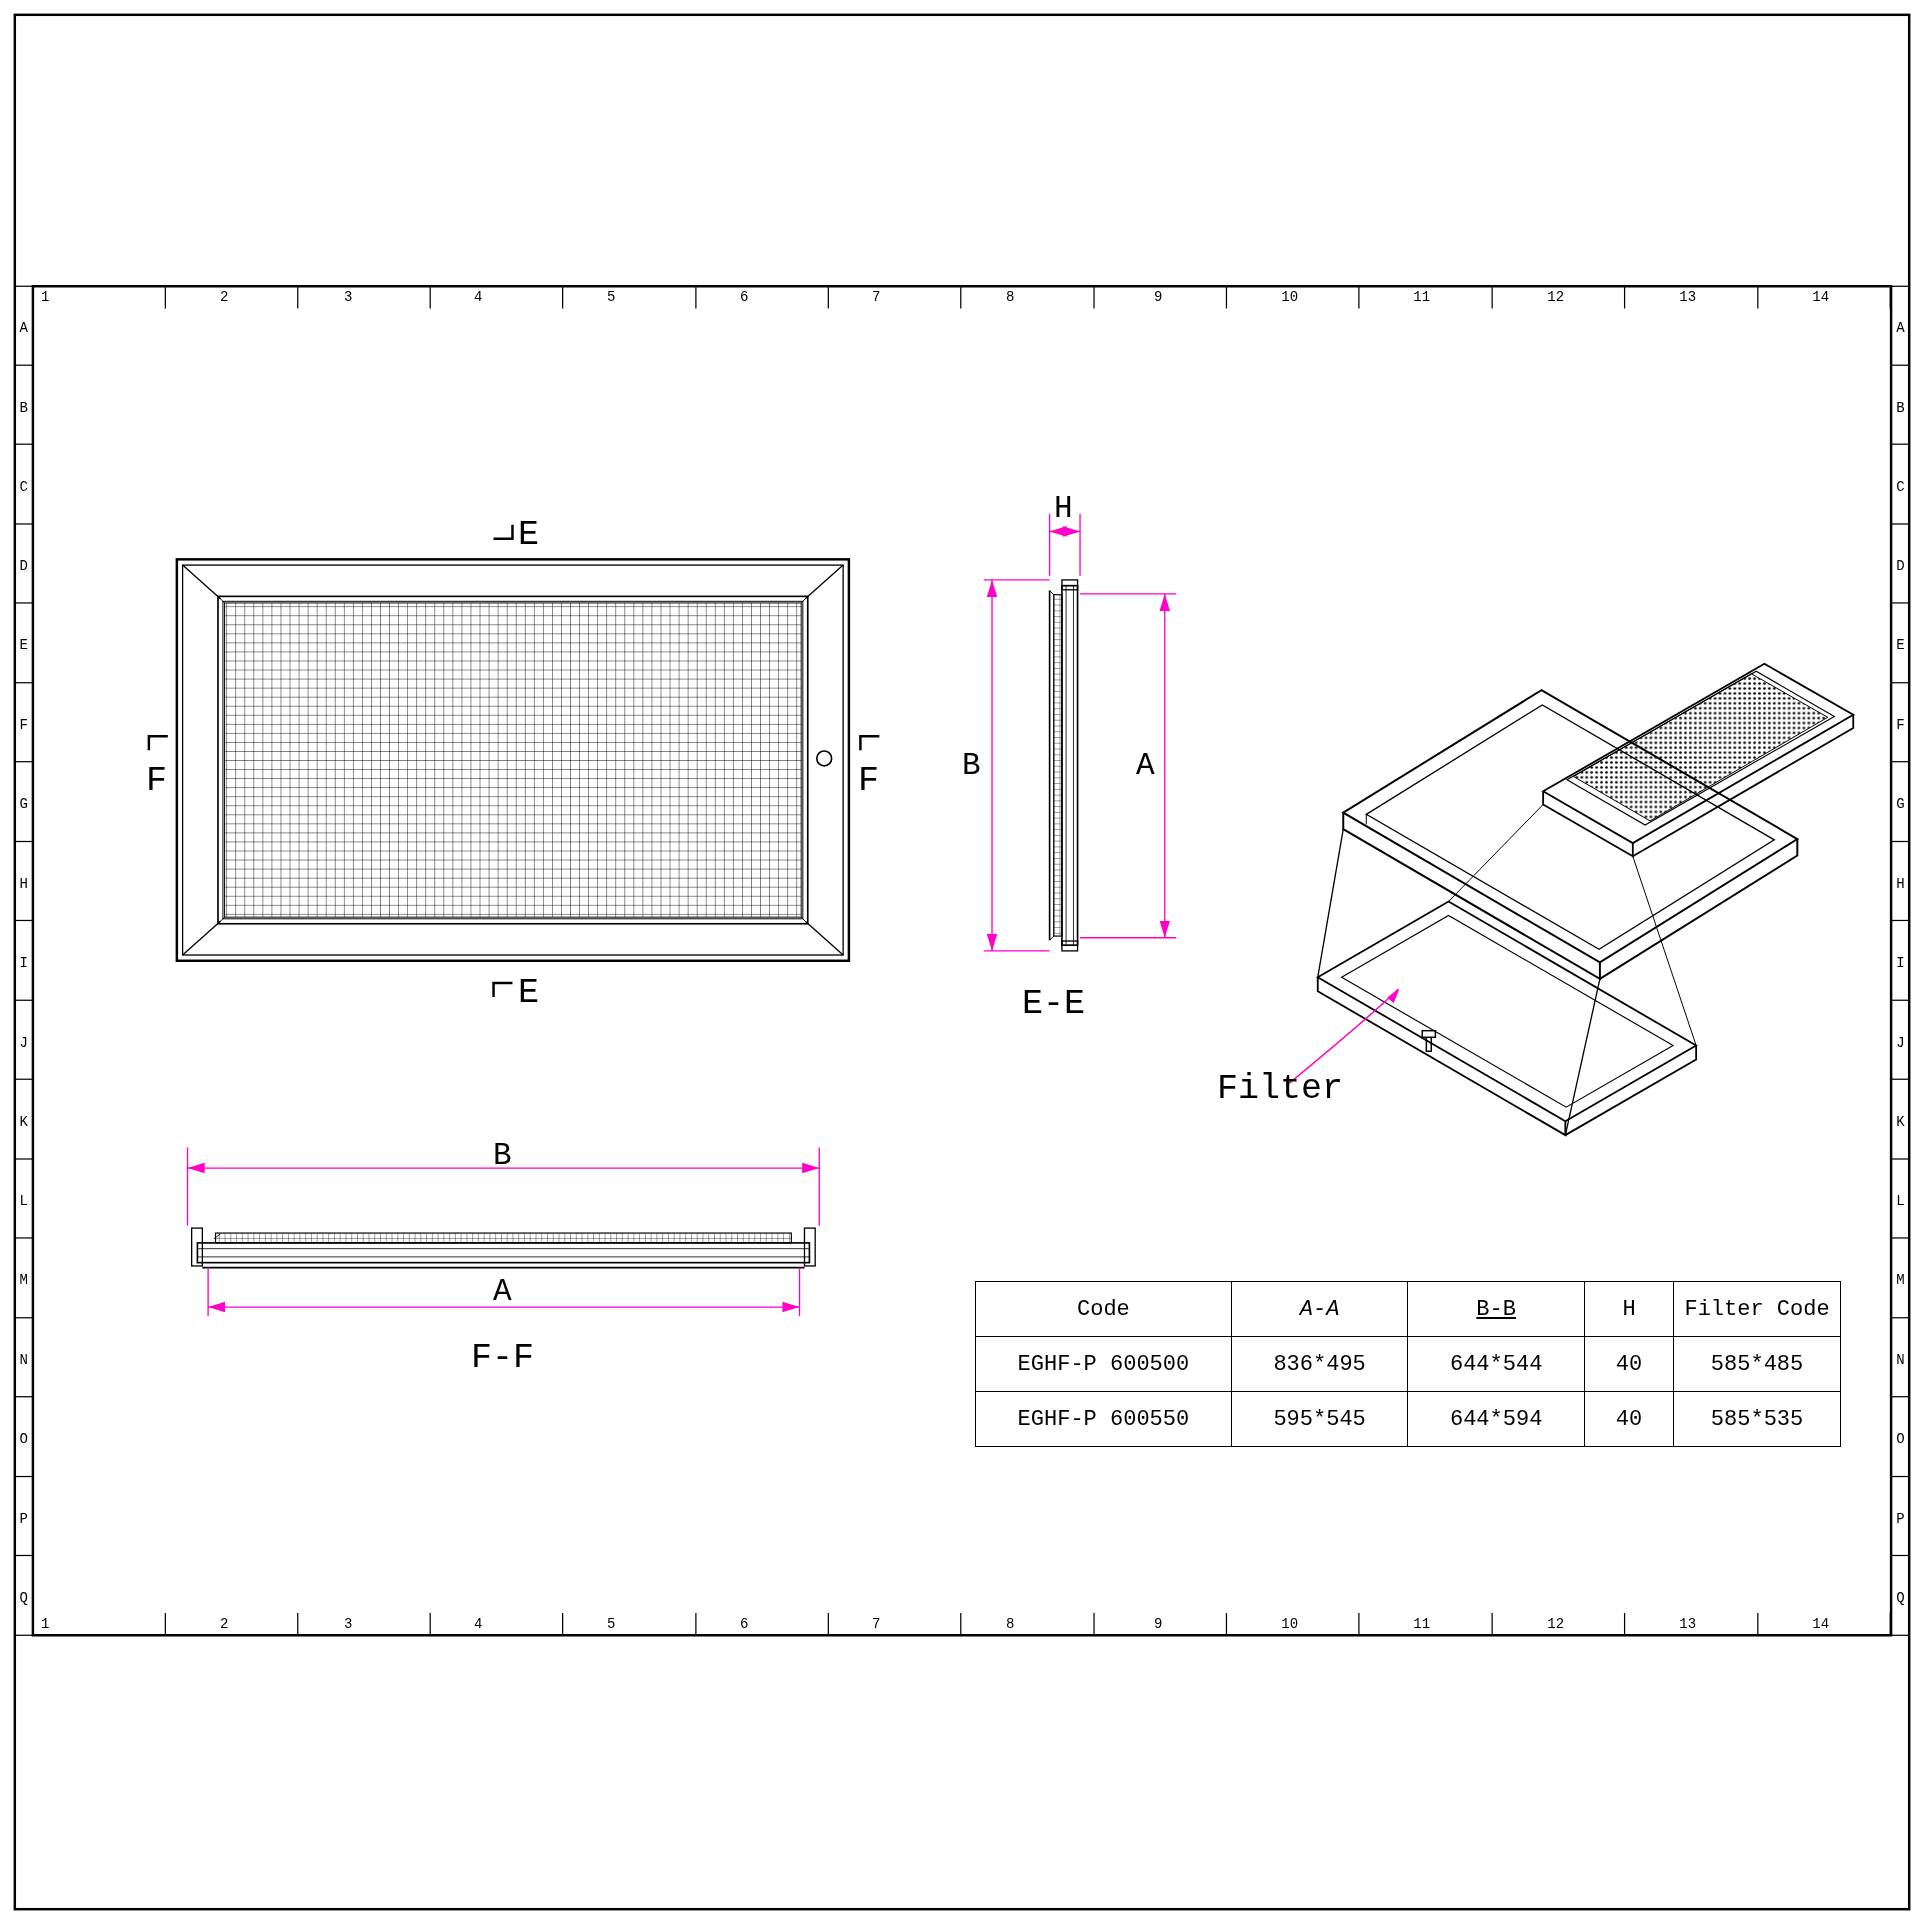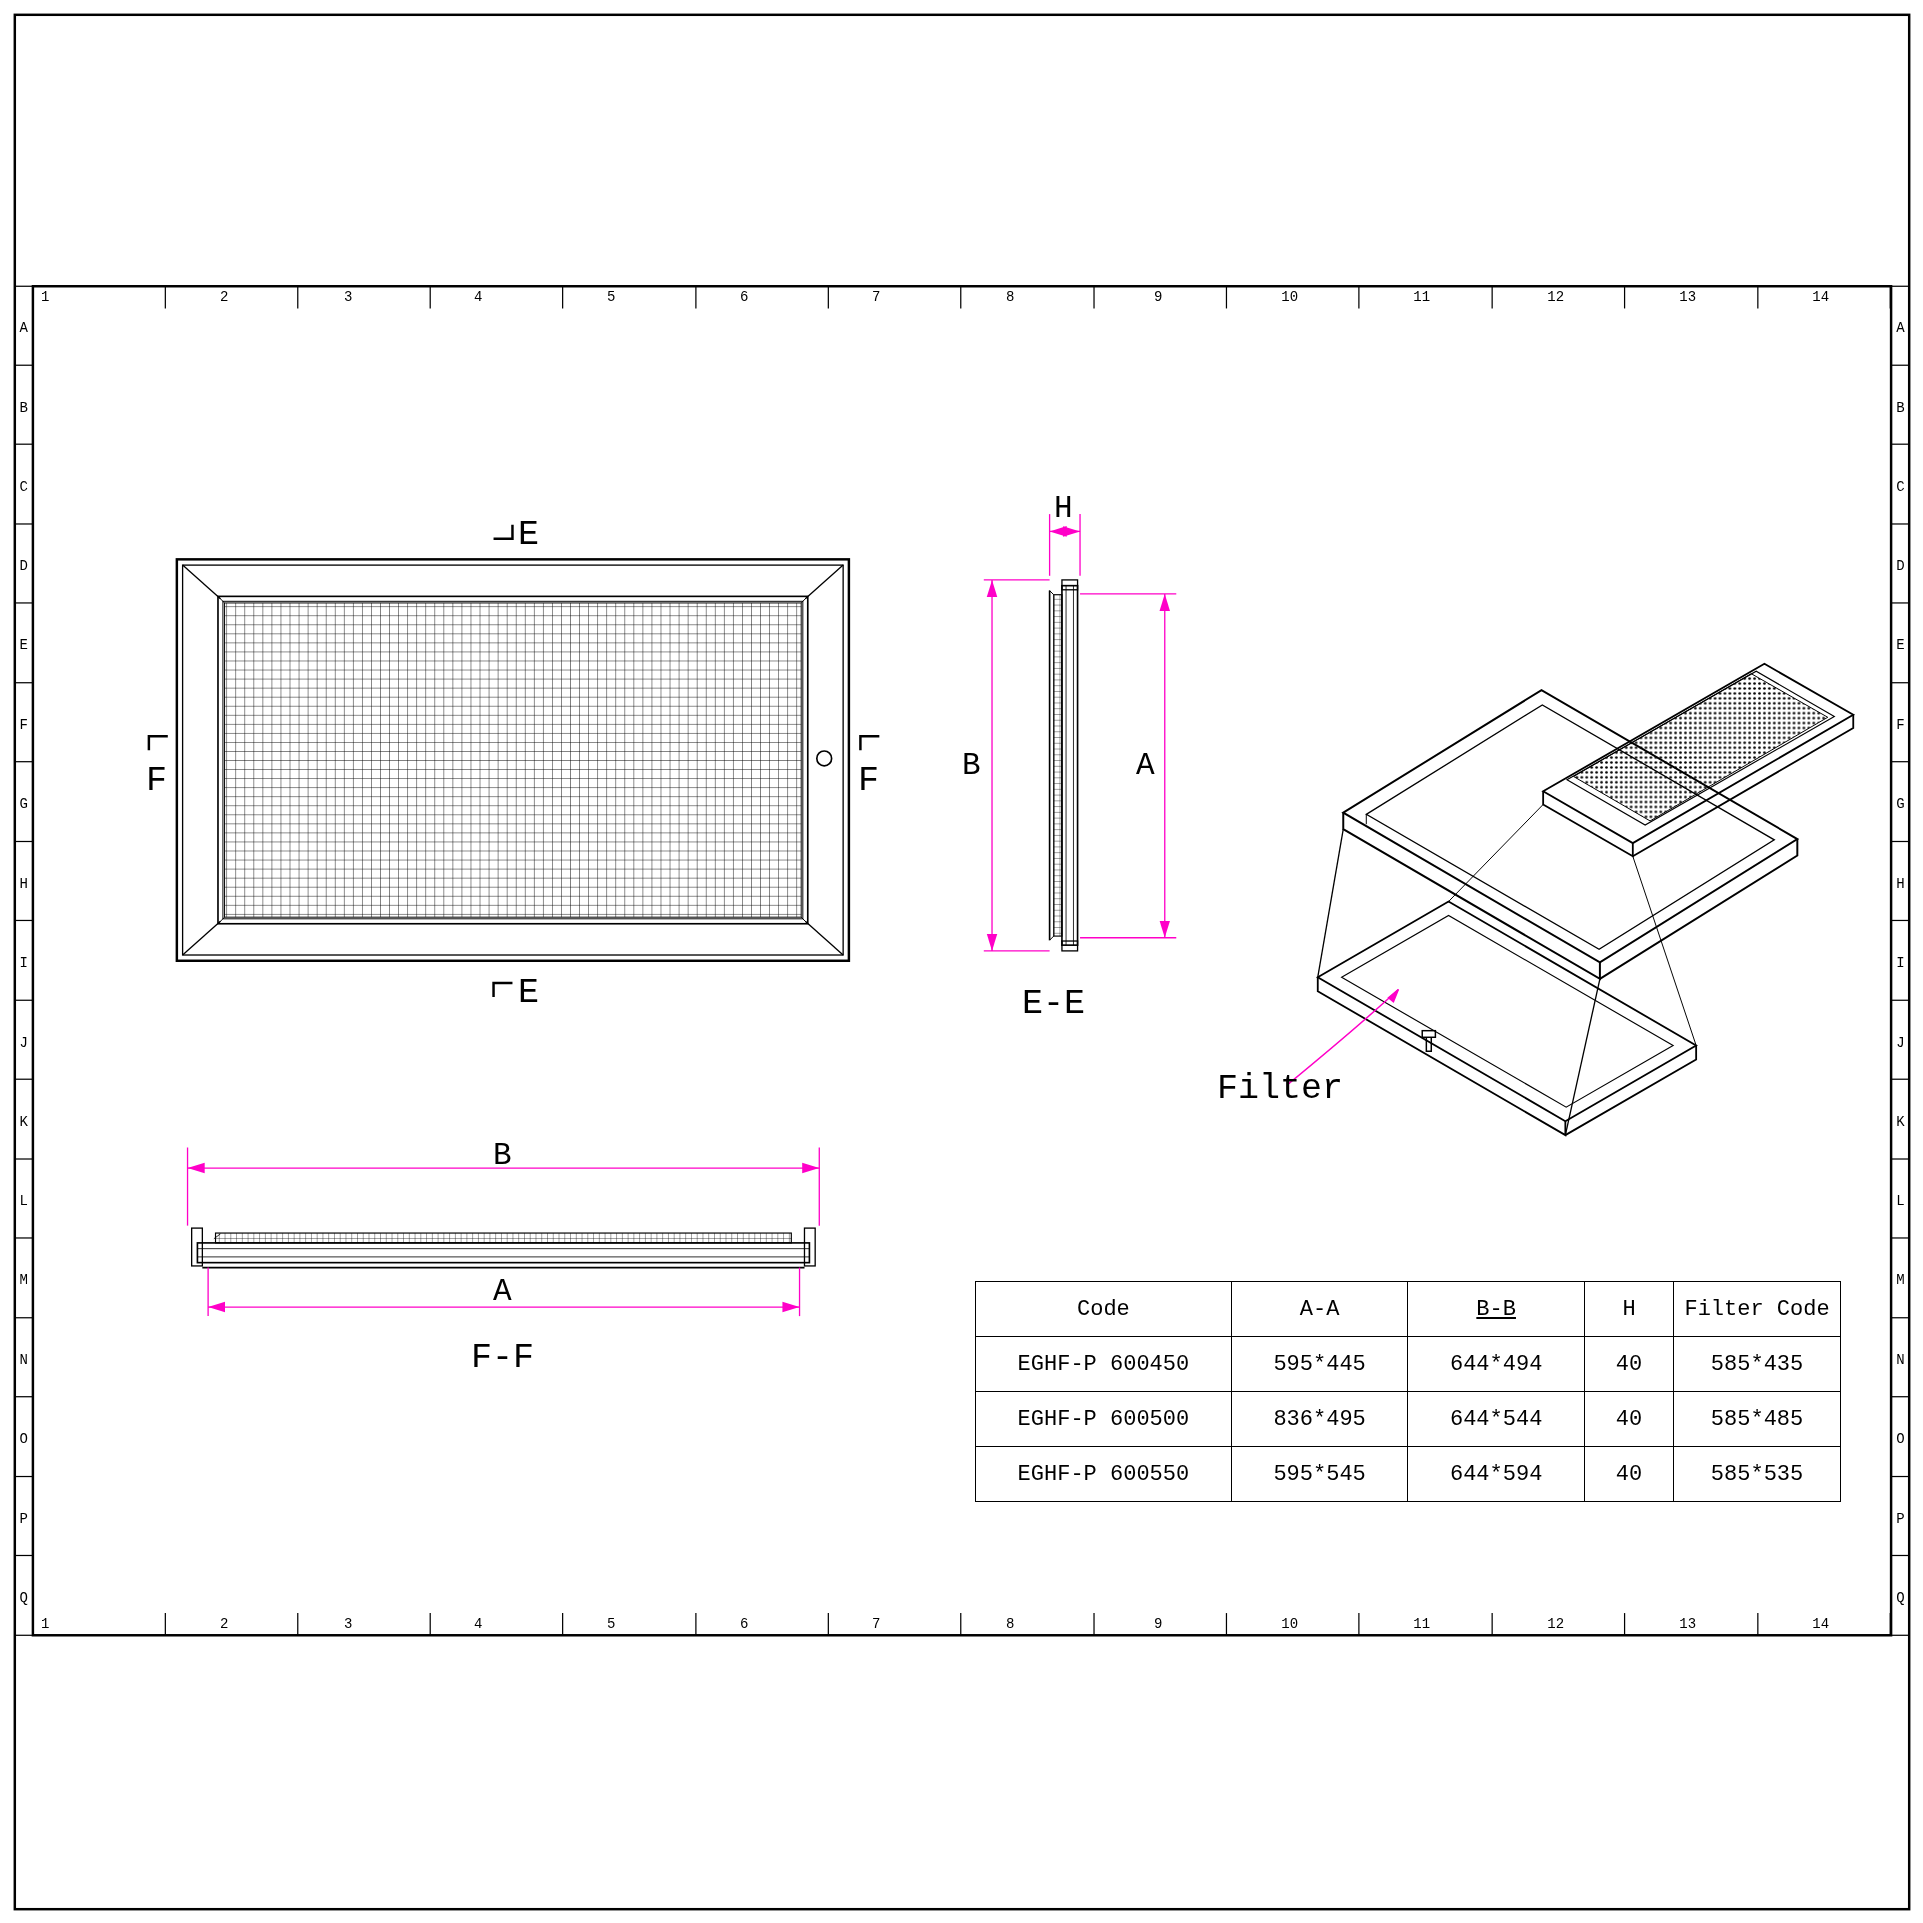--- a/index.html
+++ b/index.html
@@ -54,21 +54,21 @@
   }
   #spec-table th, #spec-table td {
     border: 1.6px solid #000;
     text-align: center;
     height: 54px;
     font-weight: normal;
     padding: 0;
   }
   #spec-table th { font-weight: normal; }
   .col-code { width: 260px; }
-  .col-aa { width: 178px; }
+  .col-aa { width: 178px; font-style: italic; }
   .col-bb { width: 178px; text-decoration: underline; }
   .col-h { width: 90px; }
   .col-fs { width: 168px; }
 </style>
 </head>
 <body>
 
 <div id="sheet">
 
   <svg class="drawing" viewBox="0 0 2339 2339">
@@ -386,27 +386,20 @@
       <tr>
         <th class="col-code">Code</th>
         <th class="col-aa">A-A</th>
         <th class="col-bb">B-B</th>
         <th class="col-h">H</th>
         <th class="col-fs">Filter Code</th>
       </tr>
     </thead>
     <tbody>
       <tr>
-        <td>EGHF-P 600450</td>
-        <td>595*445</td>
-        <td>644*494</td>
-        <td>40</td>
-        <td>585*435</td>
-      </tr>
-      <tr>
         <td>EGHF-P 600500</td>
         <td>836*495</td>
         <td>644*544</td>
         <td>40</td>
         <td>585*485</td>
       </tr>
       <tr>
         <td>EGHF-P 600550</td>
         <td>595*545</td>
         <td>644*594</td>

